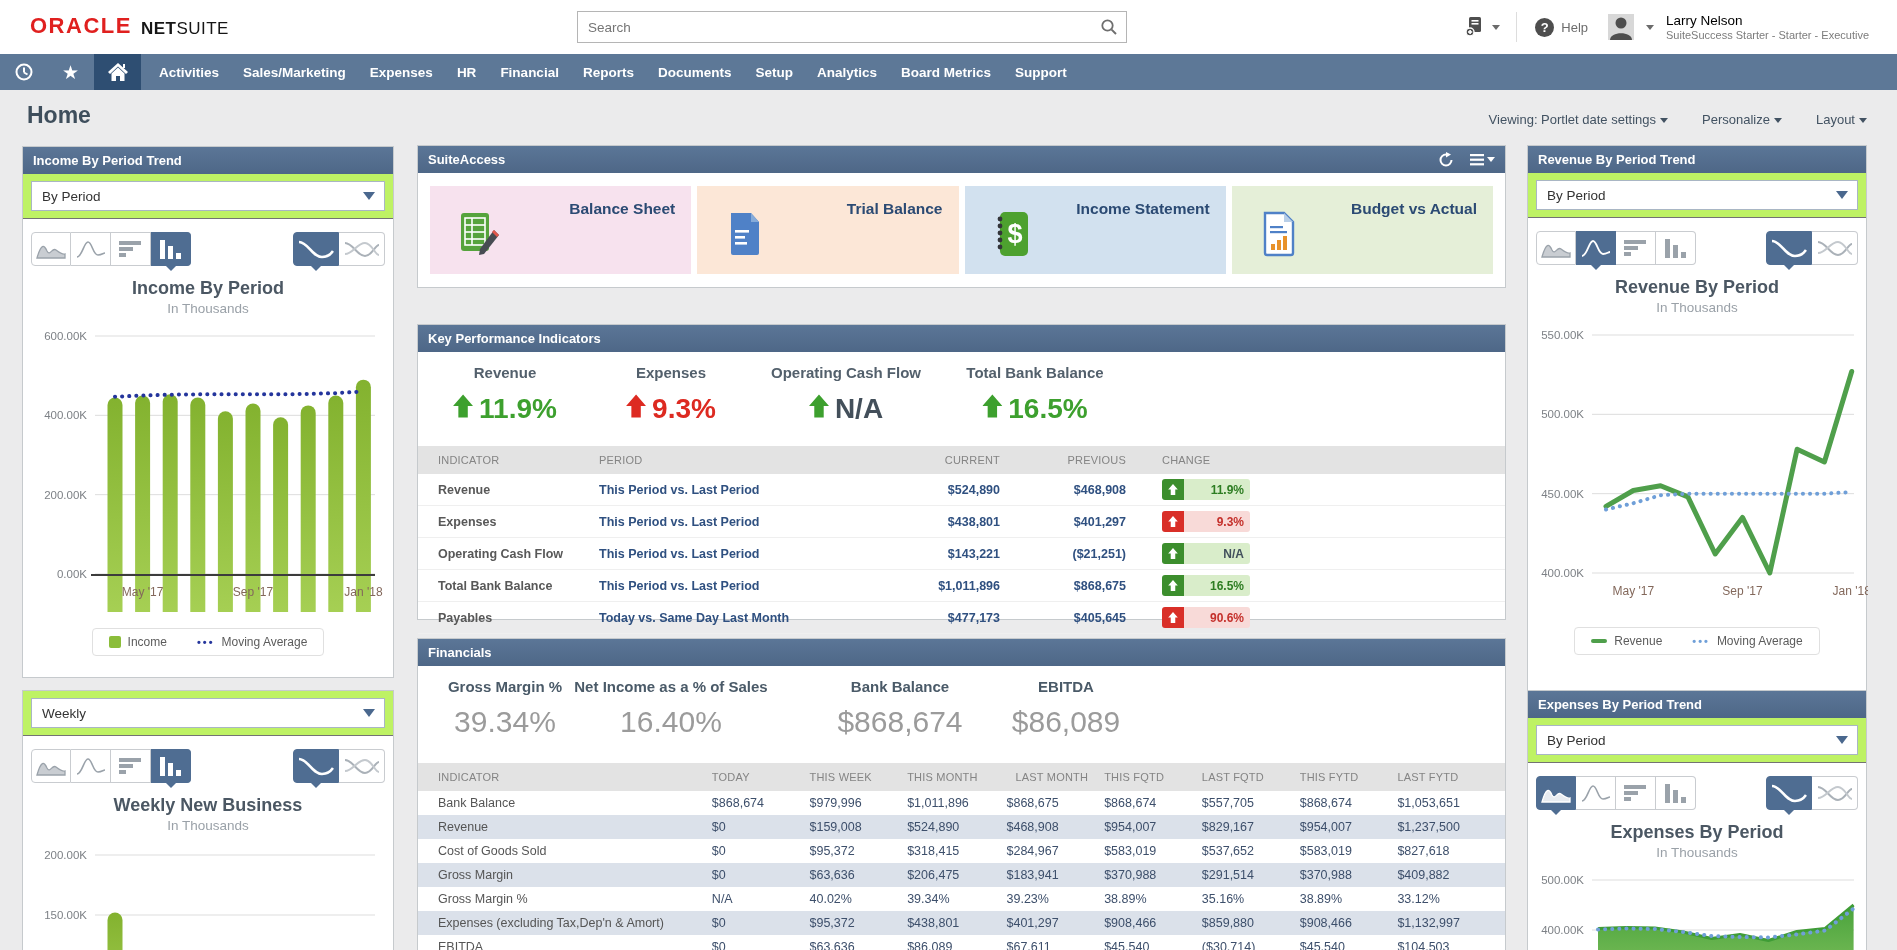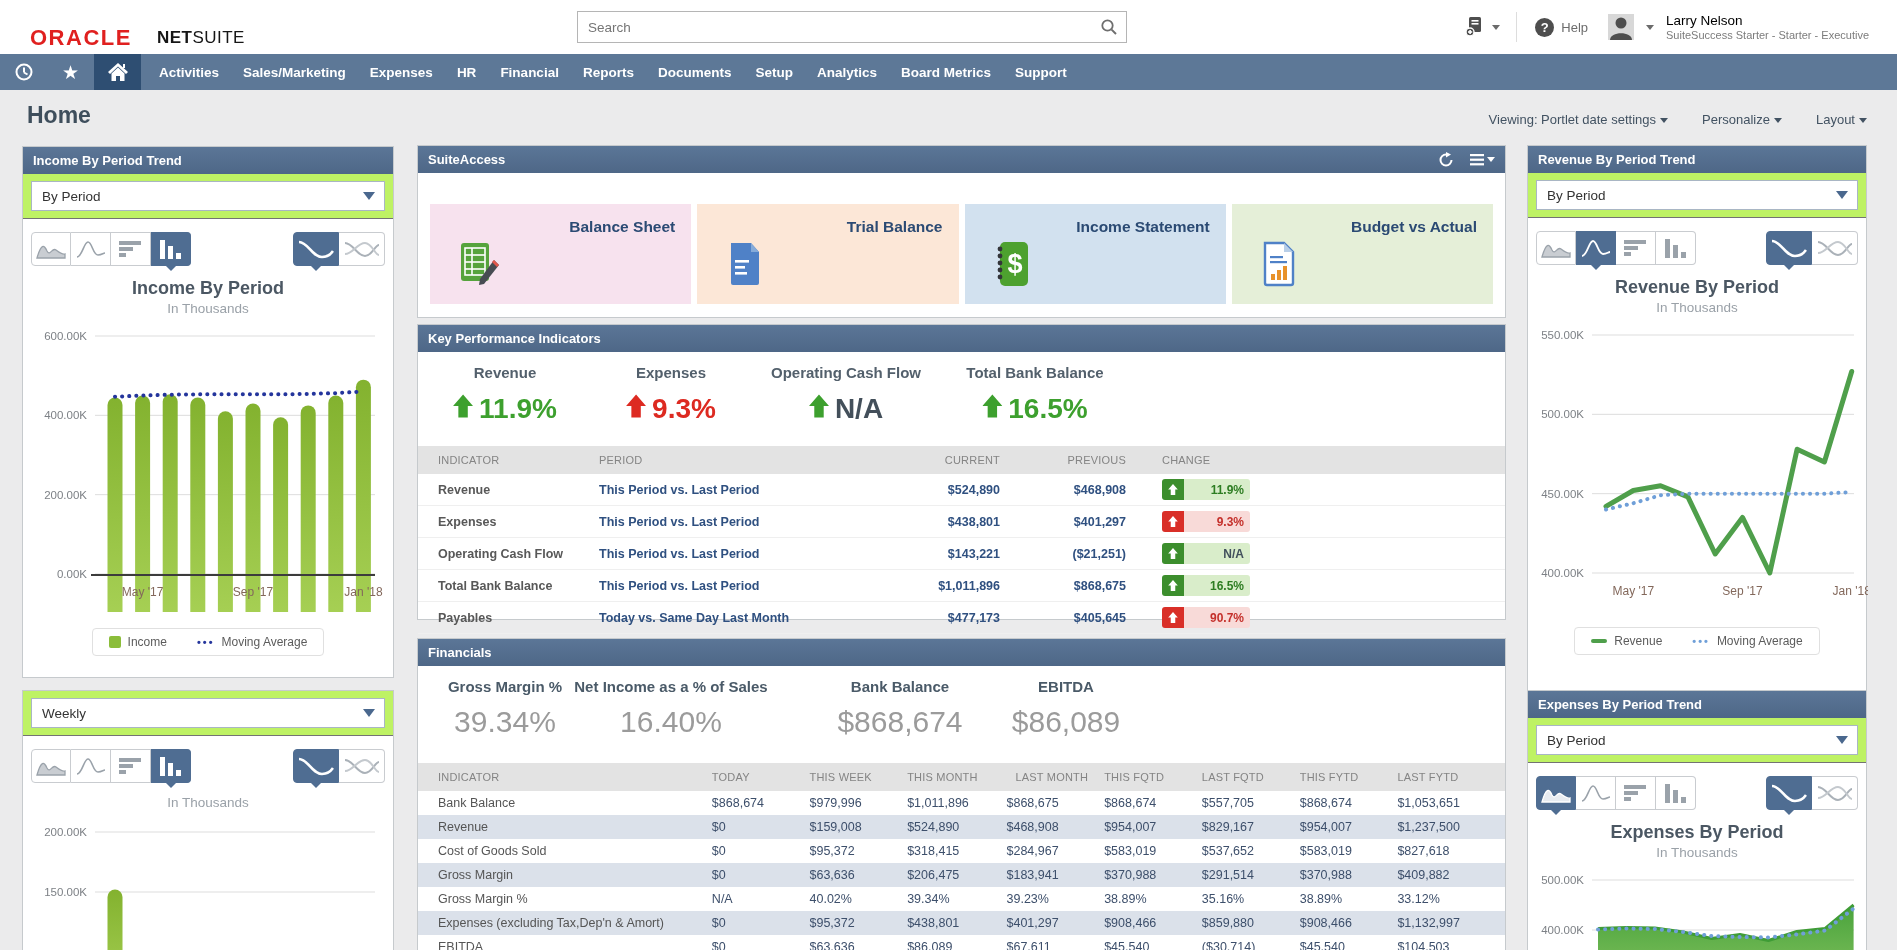--- a/index.html
+++ b/index.html
@@ -3,21 +3,21 @@
 <meta charset="utf-8">
 <style>
   html,body{margin:0;padding:0;}
   body{
     width:1897px;height:950px;position:relative;overflow:hidden;
     background:#ebebec;font-family:"Liberation Sans",sans-serif;
     -webkit-font-smoothing:antialiased;
   }
   
   .topbar{position:absolute;left:0;top:0;width:1897px;height:54px;background:#fff;}
-  .brand{position:absolute;left:30px;top:25px;display:flex;align-items:center;gap:25px;}
+  .brand{position:absolute;left:30px;top:13px;display:flex;align-items:flex-end;gap:9px;}
   .brand .oracle{color:#e0201f;font-weight:bold;font-size:22px;letter-spacing:1.5px;}
   .brand .net{color:#161616;font-weight:bold;font-size:17px;letter-spacing:.5px;}
   .brand .suite{color:#161616;font-weight:400;font-size:17px;letter-spacing:.5px;}
   .searchbox{position:absolute;left:577px;top:11px;width:548px;height:30px;border:1px solid #b5b5b5;background:#fff;display:flex;align-items:center;}
   .searchbox input{flex:1;border:none;outline:none;font-size:13.5px;color:#444;padding:0 10px;font-family:"Liberation Sans",sans-serif;background:transparent;}
   .searchbox .mag{width:34px;height:100%;display:flex;align-items:center;justify-content:center;cursor:pointer;}
   .top-right{position:absolute;right:0;top:0;height:54px;display:flex;align-items:center;}
   .newrec{display:flex;align-items:center;gap:3px;padding:0 16px;cursor:pointer;}
   .tr-divider{width:1px;height:30px;background:#ddd;}
   .helpwrap{display:flex;align-items:center;gap:7px;padding:0 18px;cursor:pointer;}
@@ -59,21 +59,21 @@
   .c-title{font-size:18px;font-weight:bold;color:#4b5763;}
   .c-sub{font-size:13.5px;color:#9aa1a8;margin-top:2px;}
   .chart-wrap{margin-top:4px;}
   .legend{margin:12px auto 0;width:fit-content;border:1px solid #e0e0e0;border-radius:4px;padding:6px 16px;display:flex;gap:30px;align-items:center;font-size:12px;color:#5c5c5c;background:#fff;}
   .leg-item{display:flex;align-items:center;gap:7px;}
   .sw-square{width:12px;height:12px;background:#8bbd3a;border-radius:2px;}
   .sw-line{width:16px;height:4px;background:#4f9f4b;border-radius:2px;}
   .sw-dots{letter-spacing:2px;font-weight:bold;font-size:11px;}
   
   .sa-cards{display:flex;gap:6px;padding:13px 12px;}
-  .sa-card{flex:1;height:100px;position:relative;cursor:pointer;margin-top:18px;}
+  .sa-card{flex:1;height:88px;position:relative;cursor:pointer;}
   .sa-title{position:absolute;right:16px;top:14px;font-size:15.5px;font-weight:bold;color:#2b4a73;}
   .sa-icon{position:absolute;left:26px;bottom:12px;}
   
   .head-area{position:relative;height:94px;}
   .head-item{position:absolute;top:12px;transform:translateX(-50%);text-align:center;white-space:nowrap;}
   .head-label{font-size:15px;font-weight:bold;color:#53606c;}
   .head-value{margin-top:12px;font-size:28px;font-weight:bold;display:flex;align-items:center;justify-content:center;gap:6px;}
   .head-value.good{color:#3da02e;}
   .head-value.bad{color:#dd2a21;}
   .head-value.na{color:#434f5a;}
@@ -328,20 +328,21 @@
         </div>
       <div class="icon-btn avg-btn">
           <svg width="36" height="24" viewBox="0 0 36 24">
             <path d="M1 6 C9 6 13 19 21 19 C28 19 31 8 35 8" fill="none" stroke="#aab1b8" stroke-width="2"></path>
             <path d="M1 17 C9 17 13 6 21 6 C28 6 31 18 35 18" fill="none" stroke="#c4c9ce" stroke-width="2"></path>
           </svg>
         </div>
     </div>
   </div>
   <div class="chart-titles">
+    <div class="c-title">Weekly New Business</div>
     <div class="c-sub">In Thousands</div>
   </div>
   <div class="chart-wrap"><svg id="chart-weekly" width="372" height="170">
         <line x1="72" y1="18" x2="352" y2="18" stroke="#ddd" stroke-width="1"></line>
         <text x="64" y="22" text-anchor="end" font-size="11.5" fill="#7d8186">200.00K</text>
         <line x1="72" y1="78" x2="352" y2="78" stroke="#ddd" stroke-width="1"></line>
         <text x="64" y="82" text-anchor="end" font-size="11.5" fill="#7d8186">150.00K</text>
         <defs>
           <linearGradient id="chart-weekly-grad" x1="0" y1="0" x2="0" y2="1">
             <stop offset="0%" stop-color="#83b22f"></stop>
@@ -536,21 +537,21 @@
           <td class="per">Today vs. Same Day Last Month</td>
           <td class="num">$477,173</td>
           <td class="num">$405,645</td>
           <td style="padding-left:28px;">
             <div class="badge bad">
               <span class="b-arrow">
                 <svg width="10" height="11" viewBox="0 0 14 16">
                   <path d="M7 0 L14 8 H10.3 V16 H3.7 V8 H0 Z" fill="#ffffff"></path>
                 </svg>
               </span>
-              <span class="b-val">90.7%</span>
+              <span class="b-val">90.6%</span>
             </div>
           </td>
           <td></td>
         </tr>
         <tr>
           <td class="ind">Receivables</td>
           <td class="per">Today vs. Same Day Last Month</td>
           <td class="num">$476,982</td>
           <td class="num">$357,768</td>
           <td style="padding-left:28px;">

